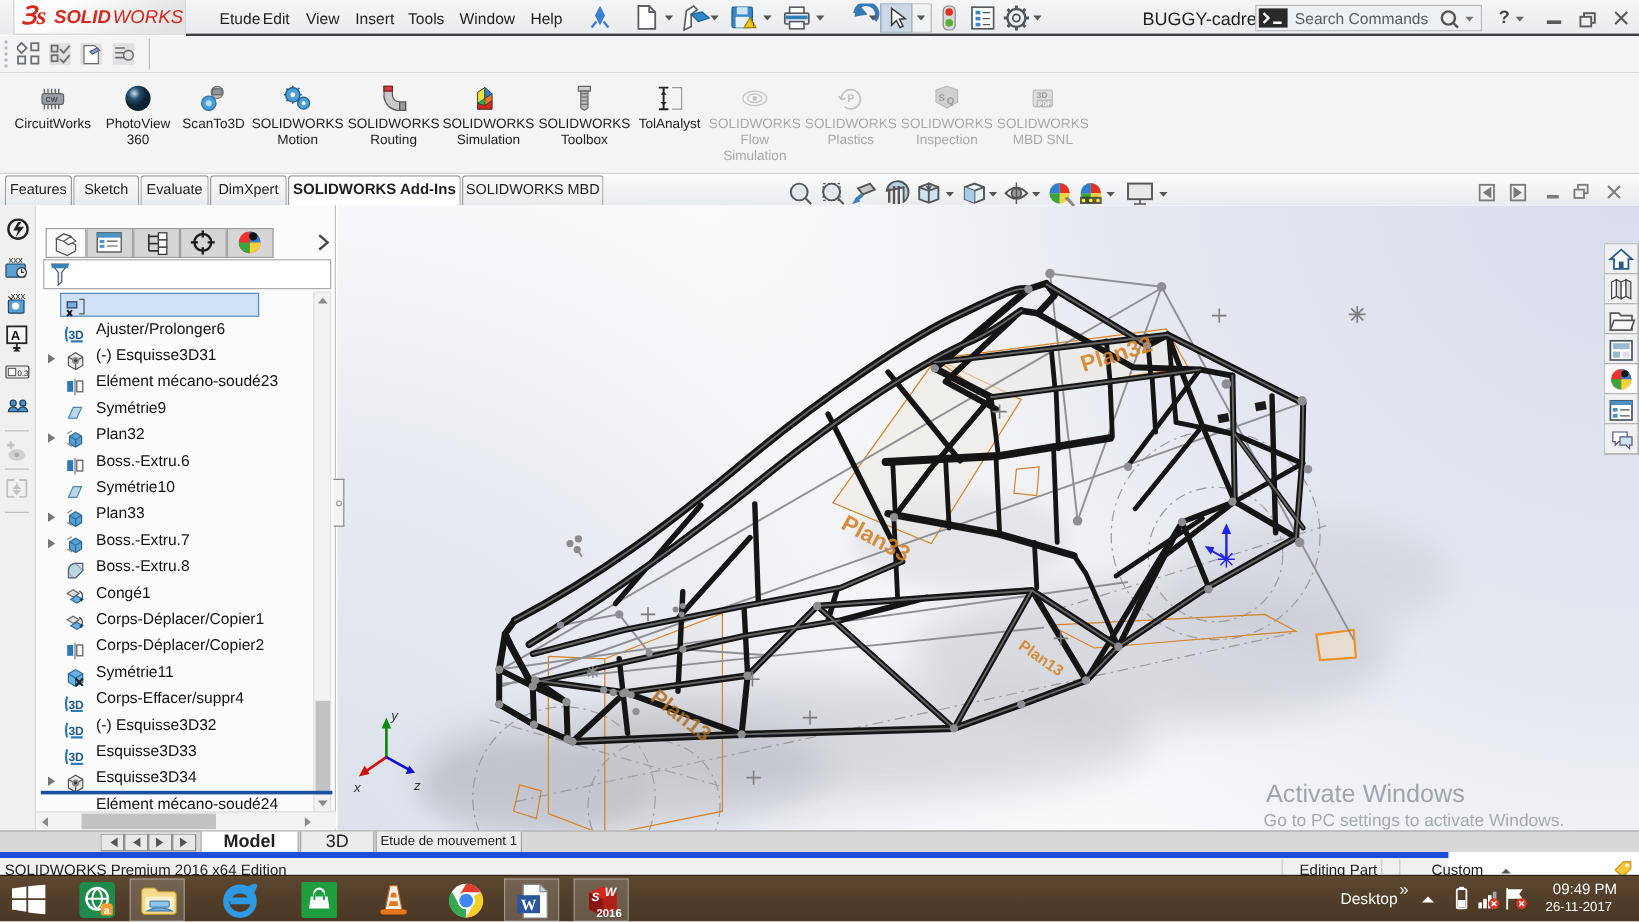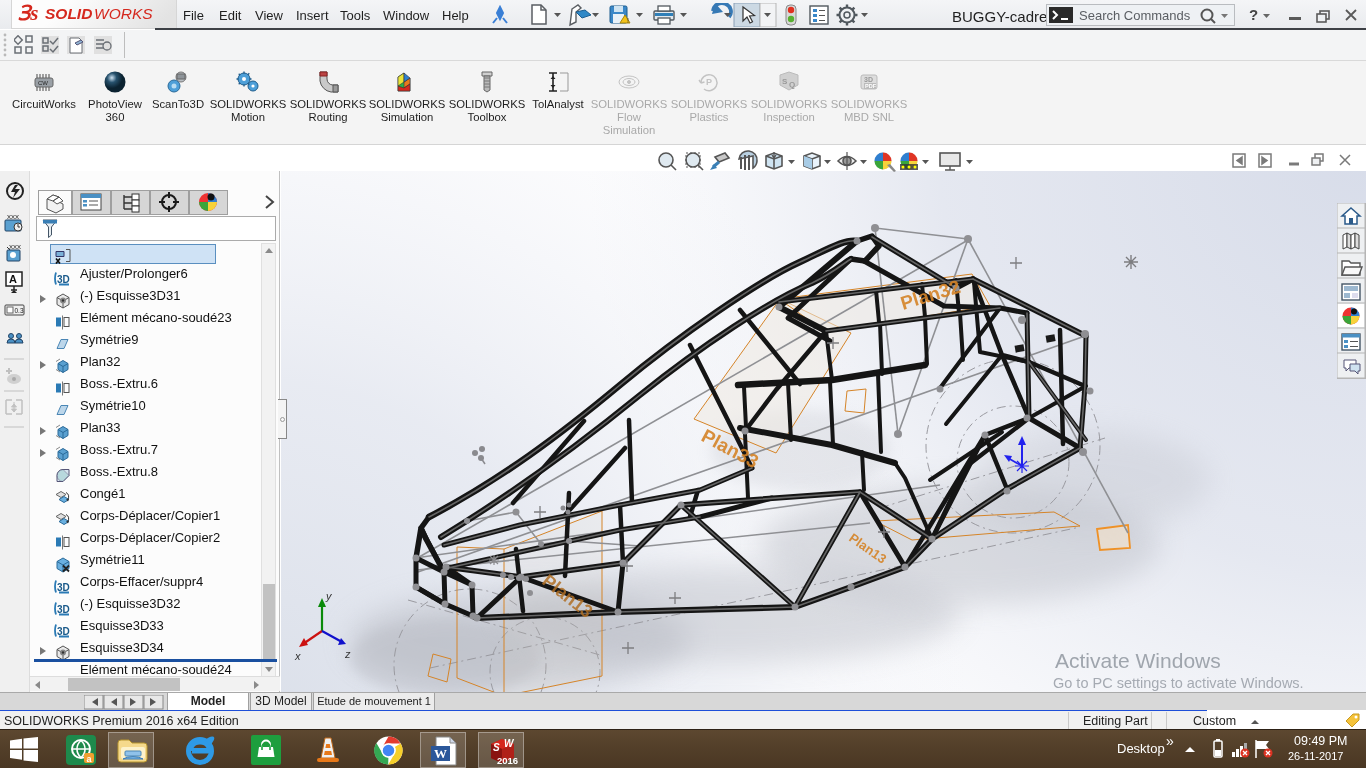--- a/index.html
+++ b/index.html
@@ -1,19 +1,19 @@
 <!DOCTYPE html>
 <html><head><meta charset="utf-8"><style>
 *{margin:0;padding:0;box-sizing:border-box}
 html,body{width:1366px;height:768px;overflow:hidden;font-family:"Liberation Sans",sans-serif;background:#fff}
 .abs{position:absolute}
 #app{position:relative;width:1366px;height:768px}
 
 #titlebar{position:absolute;left:0;top:0;width:1366px;height:29px;background:linear-gradient(#f4f5f7,#e9ebee)}
-#logo{position:absolute;left:11px;top:0;width:166px;height:29px;background:linear-gradient(135deg,#fdfdfd 30%,#e3e3e3 90%);border:1px solid #d6d6d6;border-top:none}
+#logo{position:absolute;left:11px;top:0;width:144px;height:29px;background:linear-gradient(135deg,#fdfdfd 30%,#e3e3e3 90%);border:1px solid #d6d6d6;border-top:none}
 #darkline{position:absolute;left:155px;top:28px;width:1211px;height:2px;background:#3d4045}
 .menu{position:absolute;top:8px;font-size:13px;color:#1f1f1f}
 
 #row2{position:absolute;left:0;top:30px;width:1366px;height:31px;background:#f3f4f5;border-bottom:1px solid #d9d9d9}
 
 #ribbon{position:absolute;left:0;top:61px;width:1366px;height:84px;background:#f4f4f4;border-bottom:1px solid #d5d5d5}
 .addin{position:absolute;top:8px;text-align:center;font-size:11.3px;color:#1e1e1e;line-height:13px}
 .addin.dis{color:#a9a9a9}
 .addin .ic{display:block;margin:0 auto 3px auto;width:26px;height:26px}
 
@@ -29,40 +29,40 @@
 #filterbox{position:absolute;left:6px;top:45px;width:240px;height:25px;background:#fff;border:1px solid #ababab}
 .trow{position:absolute;left:24px;height:22px;font-size:13px;color:#111;white-space:nowrap}
 .trow .lbl{position:absolute;left:26px;top:21px}
 .exp{position:absolute;left:-14px;top:6px;width:0;height:0;border-left:6px solid #777;border-top:4px solid transparent;border-bottom:4px solid transparent}
 
 #viewport{position:absolute;left:281px;top:171px;width:1085px;height:521px;overflow:hidden}
 
 #taskpane{position:absolute;left:1337px;top:203px;width:29px;height:176px;background:#f0f0f0;border:1px solid #b5b5b5}
 
 #motionrow{position:absolute;left:0;top:692px;width:1366px;height:18px;background:#d8d8d8;border-top:1px solid #a9a9a9}
-.mtab{position:absolute;top:0;height:18px;background:#ececec;border:1px solid #a0a0a0;border-top:none;font-size:12px;text-align:center;line-height:17px;color:#222}
+.mtab{position:absolute;top:0;height:18px;background:#ececec;border:1px solid #a0a0a0;border-top:none;font-size:15px;text-align:center;line-height:17px;color:#222}
 .mtab.active{background:#fff;font-weight:bold}
 
-#statusbar{position:absolute;left:0;top:710px;width:1207px;height:19px;background:#f0f0f0;border-top:1px solid #1d4ed8;font-size:12.5px;color:#222}
+#statusbar{position:absolute;left:0;top:710px;width:1207px;height:19px;background:#f0f0f0;border-top:5px solid #1d4ed8;font-size:12.5px;color:#222}
 
 #taskbar{position:absolute;left:0;top:729px;width:1366px;height:39px;background:linear-gradient(#5d4830,#54402a 40%,#4a3723);border-top:1px solid #2c2015}
 .tbicon{position:absolute;top:2px;width:46px;height:36px}
 .tbicon.open{background:rgba(255,255,255,.16);border:1px solid rgba(255,255,255,.35)}
 </style></head><body>
 <div id="app">
 
  <div id="titlebar">
   <div id="logo">
    <svg width="142" height="27" viewBox="0 0 142 27">
     <text x="6" y="20" font-size="21" font-style="italic" font-weight="bold" fill="#d5281e" font-family="Liberation Serif,serif">Ɜs</text>
     <text x="33" y="19" font-size="15.5" font-style="italic" font-weight="bold" fill="#d5281e">SOLID</text>
     <text x="82" y="19" font-size="15.5" font-style="italic" fill="#d5281e">WORKS</text>
    </svg>
   </div>
-  <span class="menu" style="left:183px">File</span>
+  <span class="menu" style="left:183px">Etude</span>
   <span class="menu" style="left:219px">Edit</span>
   <span class="menu" style="left:255px">View</span>
   <span class="menu" style="left:296px">Insert</span>
   <span class="menu" style="left:340px">Tools</span>
   <span class="menu" style="left:383px">Window</span>
   <span class="menu" style="left:442px">Help</span>
   <svg class="abs" style="left:490px;top:5px" width="20" height="20" viewBox="0 0 20 20">
         <path d="M10 2 L13 8 L10 14 L7 8 Z M7 13 L3 18 M13 13 L17 18" stroke="#3a7fd5" stroke-width="2" fill="#3a7fd5"></path>
       </svg>
   <svg class="abs" style="left:528px;top:3px" width="340" height="24" viewBox="0 0 340 24">
@@ -271,20 +271,28 @@
           <text x="13" y="18" font-size="8" fill="#999" font-weight="bold">Q</text>
         </svg>SOLIDWORKS<br>Inspection</div>
   <div class="addin dis" style="left:829px;width:80px"><svg class="ic" viewBox="0 0 26 26">
           <rect x="5" y="6" width="16" height="14" rx="2" fill="#ddd" stroke="#bbb"></rect>
           <text x="8" y="13" font-size="7" fill="#999" font-weight="bold">3D</text>
           <rect x="8" y="14" width="12" height="6" fill="#bbb"></rect>
           <text x="9" y="19" font-size="5.5" fill="#fff" font-weight="bold">PDF</text>
         </svg>SOLIDWORKS<br>MBD SNL</div>
  </div>
 
+ <div id="tabrow">
+  <div class="tab" style="left:4px;width:56px">Features</div>
+  <div class="tab" style="left:61px;width:55px">Sketch</div>
+  <div class="tab" style="left:117px;width:57px">Evaluate</div>
+  <div class="tab" style="left:175px;width:64px">DimXpert</div>
+  <div class="tab active" style="left:240px;width:144px">SOLIDWORKS Add-Ins</div>
+  <div class="tab" style="left:385px;width:118px">SOLIDWORKS MBD</div>
+ </div>
 
  <div id="leftstrip">
   <svg class="abs" style="left:3px;top:8px" width="25" height="420" viewBox="0 0 25 420">
    <g transform="translate(2,2)">
           <circle cx="10" cy="10" r="8" fill="none" stroke="#222" stroke-width="2"></circle>
           <path d="M10 4 l-4 7 h4 l-2 6 7-9 h-5l3-4z" fill="#222"></path>
         </g>
    <g transform="translate(2,32)">
           <text x="2" y="8" font-size="8" fill="#333">xxx</text>
           <rect x="0" y="9" width="16" height="11" rx="1" fill="#5aa0d0" stroke="#246"></rect>

